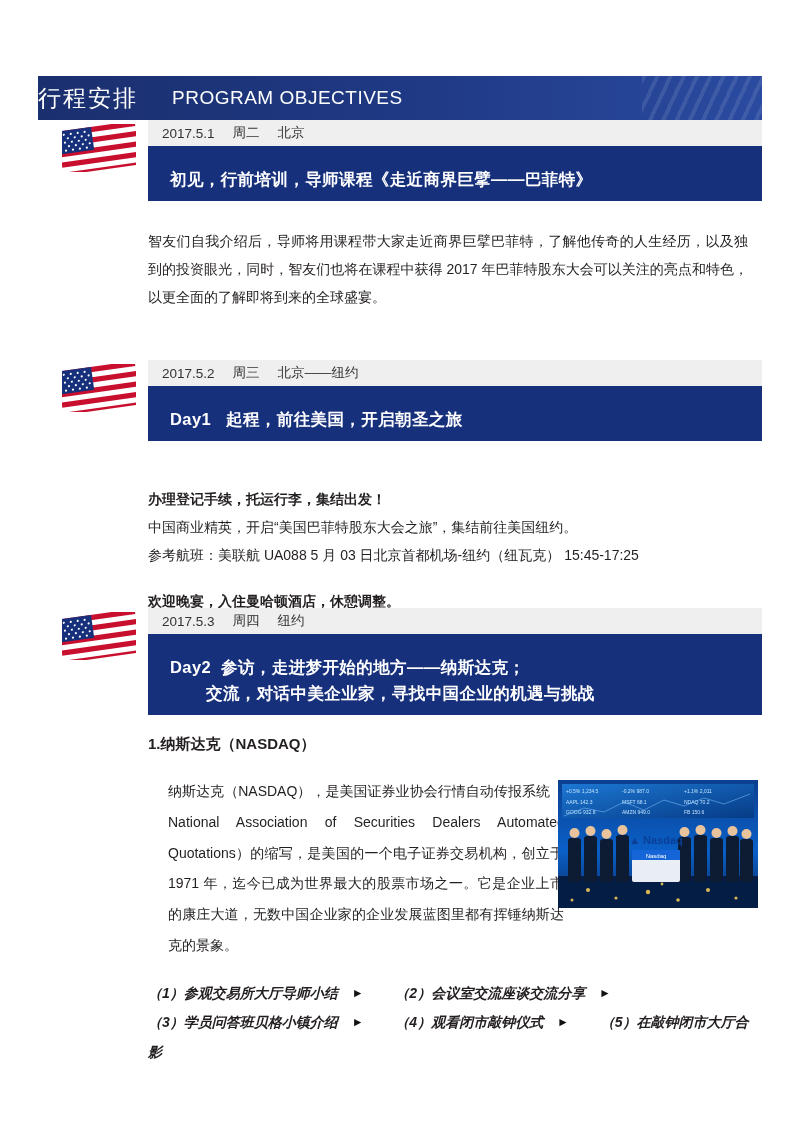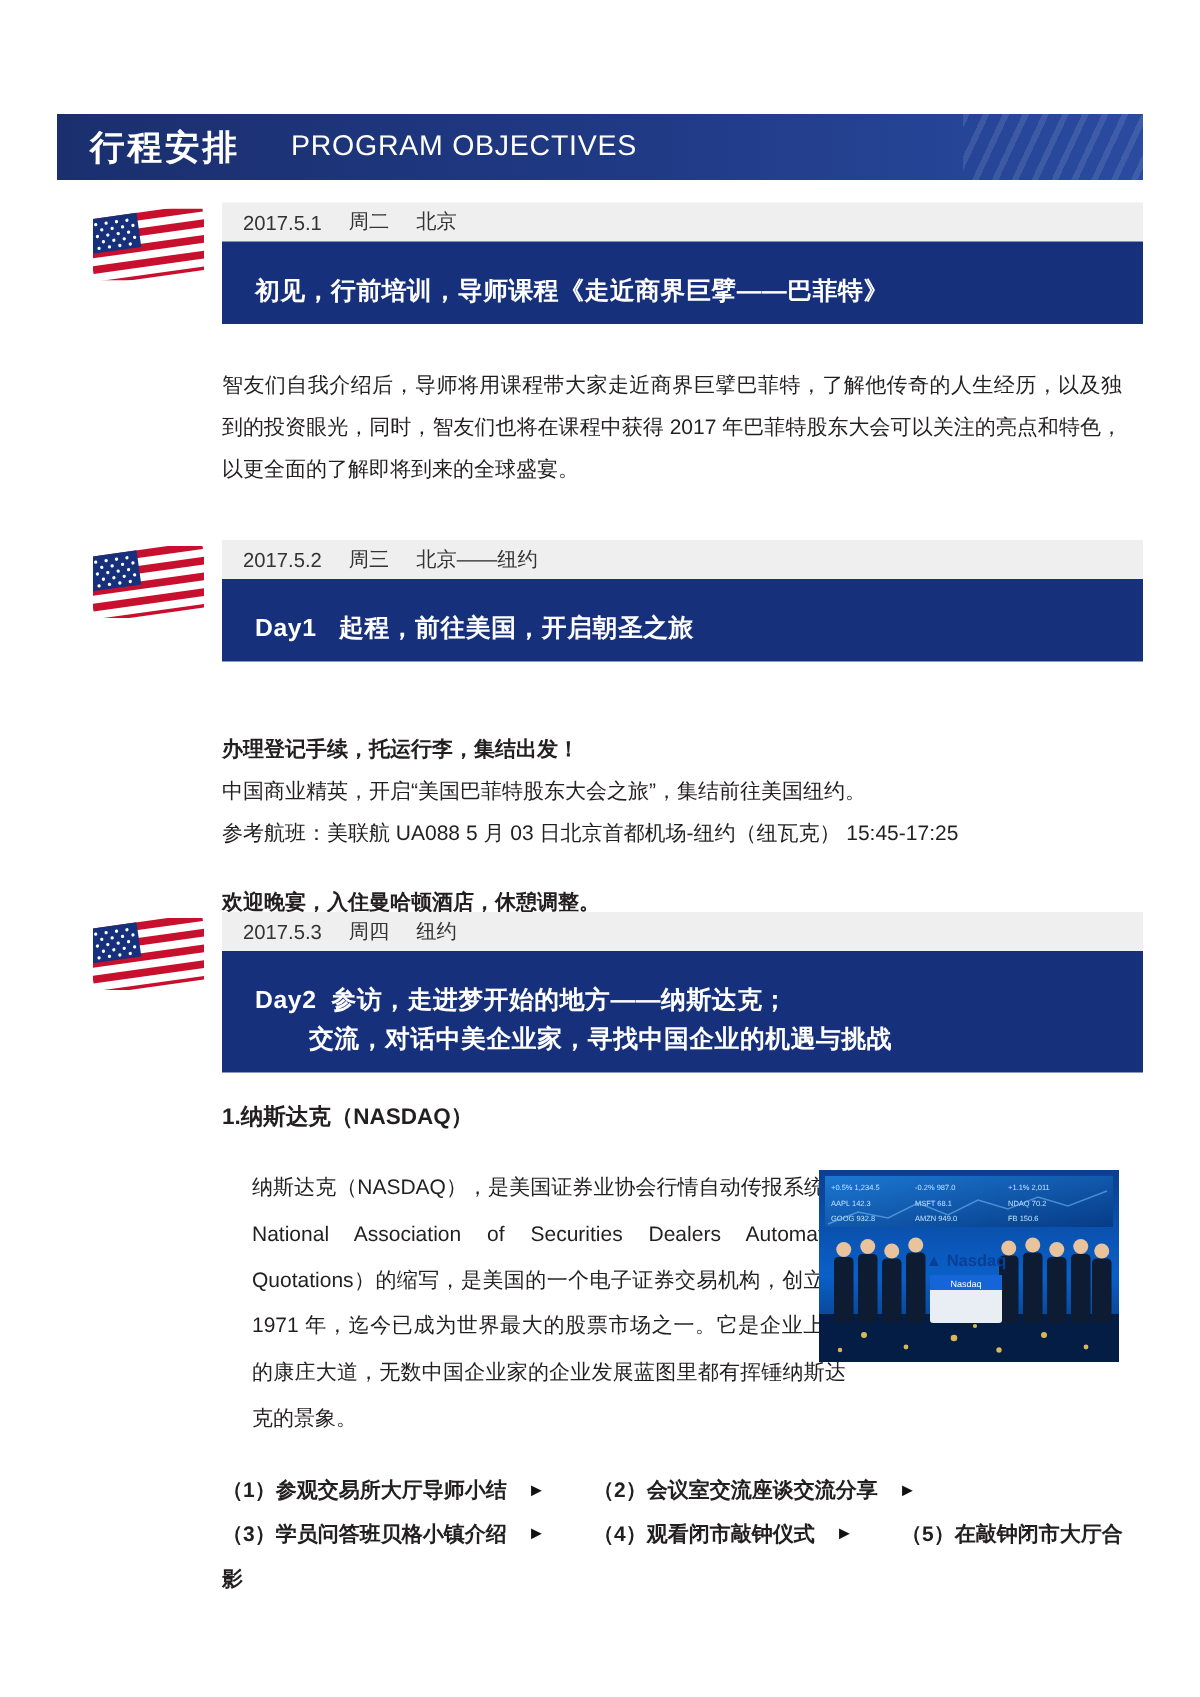--- a/index.html
+++ b/index.html
@@ -45,23 +45,22 @@
         115deg,
         rgba(255,255,255,0.10) 0px,
         rgba(255,255,255,0.10) 4px,
         rgba(255,255,255,0) 4px,
         rgba(255,255,255,0) 12px
       );
   }
   .header-cn {
     color: #ffffff;
     font-size: 23px;
-    font-weight: bold;
+    font-weight: normal;
     letter-spacing: 2px;
-    margin-left: 22px;
   }
   .header-en {
     color: #ffffff;
     font-size: 19px;
     letter-spacing: 0.5px;
     margin-left: 34px;
     font-weight: normal;
   }
 
   
@@ -135,36 +134,37 @@
   .nasdaq-text {
     width: 396px;
     font-size: 14px;
     line-height: 2.2;
     text-align: justify;
     text-justify: inter-ideograph;
     margin-left: 20px;
   }
   .nasdaq-photo {
     position: absolute;
-    right: 16px;
+    right: 4px;
     top: 4px;
     width: 200px;
     height: 128px;
     border: 0;
     overflow: hidden;
   }
   .nasdaq-photo svg { display: block; }
 
   .bullet-rows {
     margin-left: 110px;
     width: 614px;
     font-size: 14px;
     font-weight: bold;
     line-height: 2.1;
     color: #231f20;
+    font-style: italic;
   }
   .arrow {
     display: inline-block;
     color: #111;
     font-size: 12px;
     margin: 0 10px;
     transform: translateY(-1px);
   }
   .gap-lg { display: inline-block; width: 14px; }
 </style>
@@ -172,21 +172,21 @@
 <body>
 
 <div class="page">
 
   <div class="header-band">
     <span class="header-cn">行程安排</span>
     <span class="header-en">PROGRAM OBJECTIVES</span>
     <span class="stripes"></span>
   </div>
 
-  <div class="section" style="top:135px;">
+  <div class="section" style="top:120px;">
     <div class="flag" style="top:4px;">
       <svg width="74" height="48" viewBox="0 0 74 48">
         <g transform="rotate(-8 37 24)">
           <rect x="-2" y="2" width="78" height="44" fill="#ffffff"></rect>
           <g fill="#c8102e">
             <rect x="-2" y="2" width="78" height="5.2"></rect>
             <rect x="-2" y="12.4" width="78" height="5.2"></rect>
             <rect x="-2" y="22.8" width="78" height="5.2"></rect>
             <rect x="-2" y="33.2" width="78" height="5.2"></rect>
             <rect x="-2" y="43.6" width="78" height="2.4"></rect>

